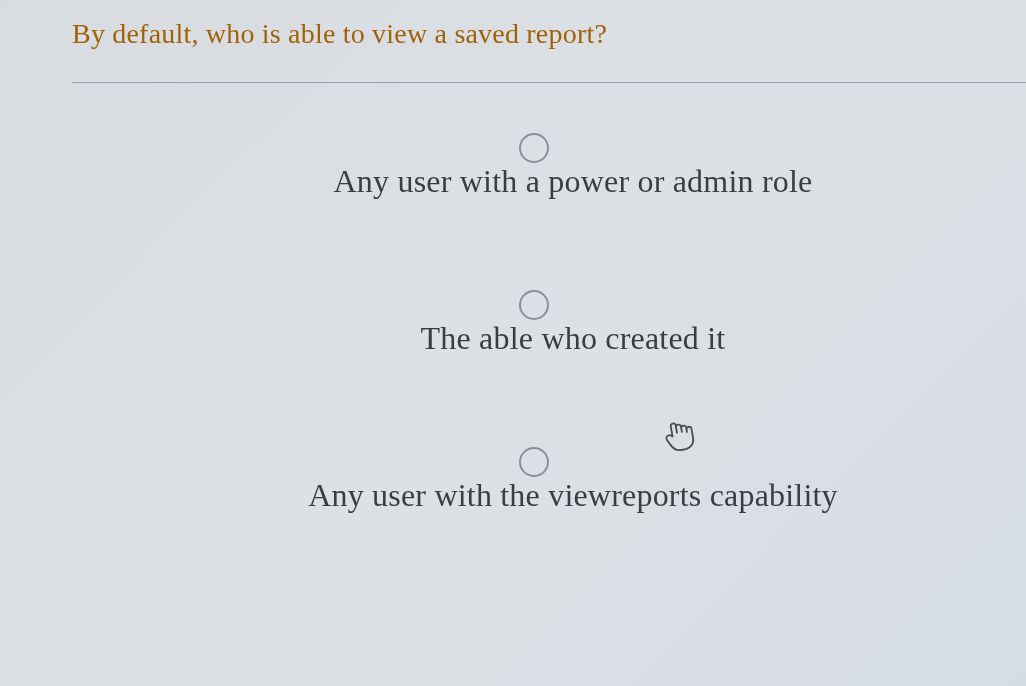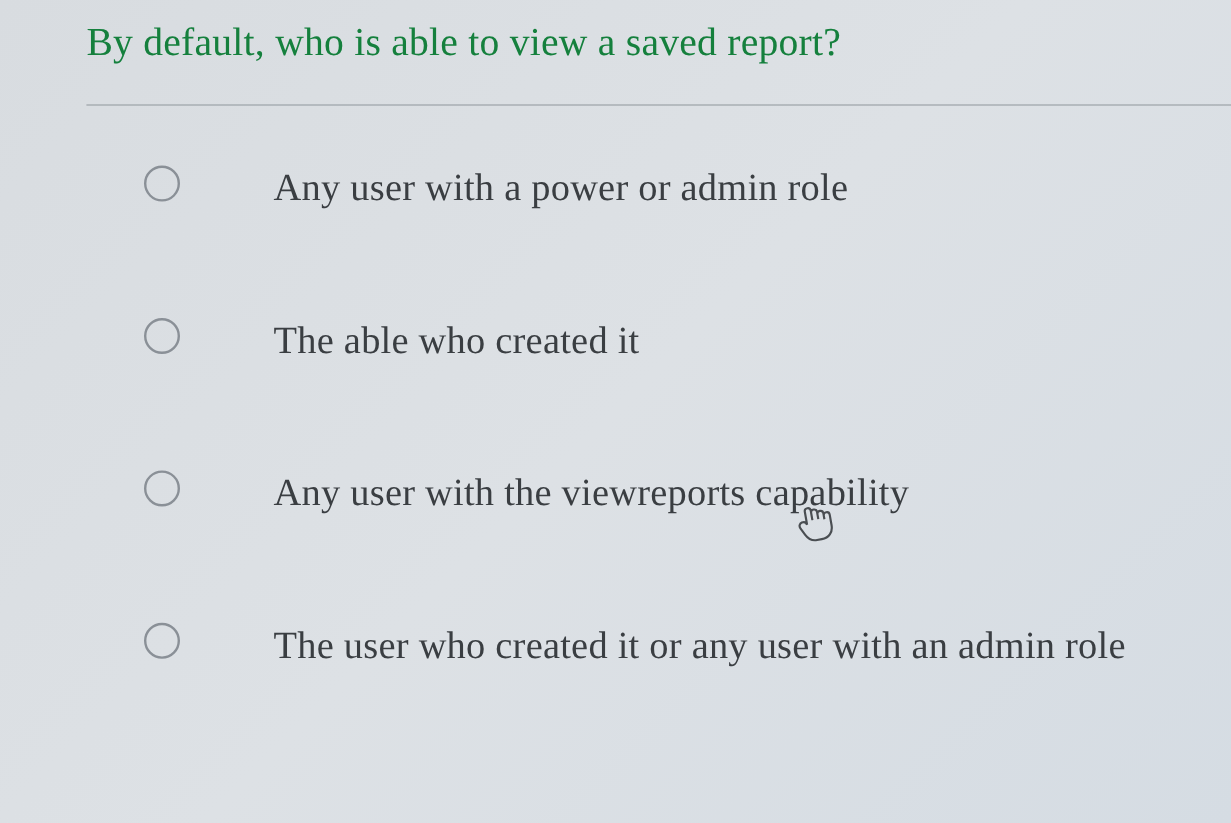--- a/index.html
+++ b/index.html
@@ -11,38 +11,40 @@
       width: 1026px;
       height: 686px;
       background: linear-gradient(135deg, #d8dce0 0%, #dde1e5 50%, #d5dce3 100%);
       font-family: Georgia, 'Times New Roman', serif;
       color: #3a3e42;
       padding: 18px 0 0 72px;
       position: relative;
       overflow: hidden;
     }
     .question-title {
-      font-size: 33px;
+      font-size: 28px;
       font-weight: normal;
-      color: #15803d;
+      color: #a16207;
       margin-bottom: 32px;
       letter-spacing: 0.2px;
     }
     .divider {
       border: none;
       border-top: 1px solid #9ca2a8;
       margin-bottom: 50px;
       width: 100%;
     }
     .options-container {
       padding-left: 48px;
     }
     .option-row {
       display: flex;
+      align-items: center;
       margin-bottom: 90px;
+      flex-direction: column;
     }
     .radio-circle {
       width: 30px;
       height: 30px;
       border: 2.5px solid #8a9097;
       border-radius: 50%;
       background: transparent;
       flex-shrink: 0;
       margin-right: 78px;
       cursor: pointer;
@@ -80,24 +82,20 @@
   <div class="option-row">
     <div class="radio-circle"></div>
     <div class="option-label">The able who created it</div>
   </div>
 
   <div class="option-row">
     <div class="radio-circle"></div>
     <div class="option-label">Any user with the viewreports capability</div>
   </div>
 
-  <div class="option-row">
-    <div class="radio-circle"></div>
-    <div class="option-label">The user who created it or any user with an admin role</div>
-  </div>
 
 </div>
 
 <div class="cursor-icon">
   <svg width="30" height="34" viewBox="0 0 30 34" fill="none" stroke="#4a4e52" stroke-width="1.8">
     <path d="M 8 18 L 8 7 C 8 5.5 9 4.5 10.5 4.5 C 12 4.5 13 5.5 13 7 L 13 15 L 13 9 C 13 7.5 14 6.5 15.5 6.5 C 17 6.5 18 7.5 18 9 L 18 15 L 18 11 C 18 9.5 19 8.5 20.5 8.5 C 22 8.5 23 9.5 23 11 L 23 16 L 23 13 C 23 11.5 24 10.5 25.5 10.5 C 27 10.5 28 11.5 28 13 L 28 22 C 28 28 24 32 18 32 L 14 32 C 10 32 7 30 5 26 L 2 20 C 1 18 2 16 4 15.5 C 6 15 7.5 16 8 18 Z"></path>
   </svg>
 </div>
 
 </body></html>

